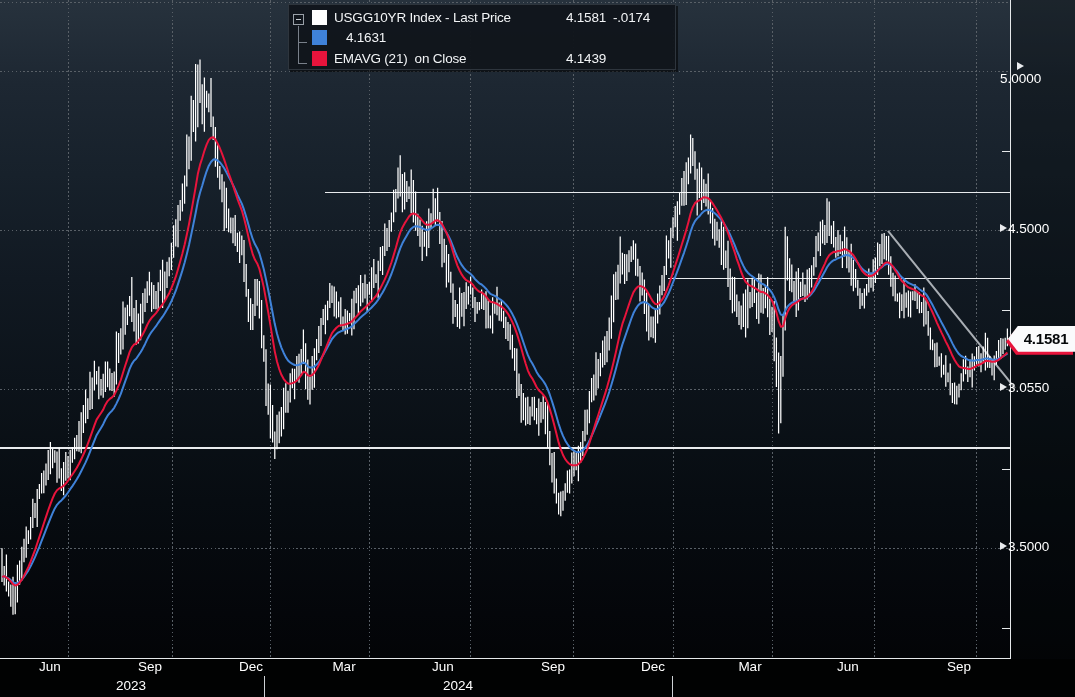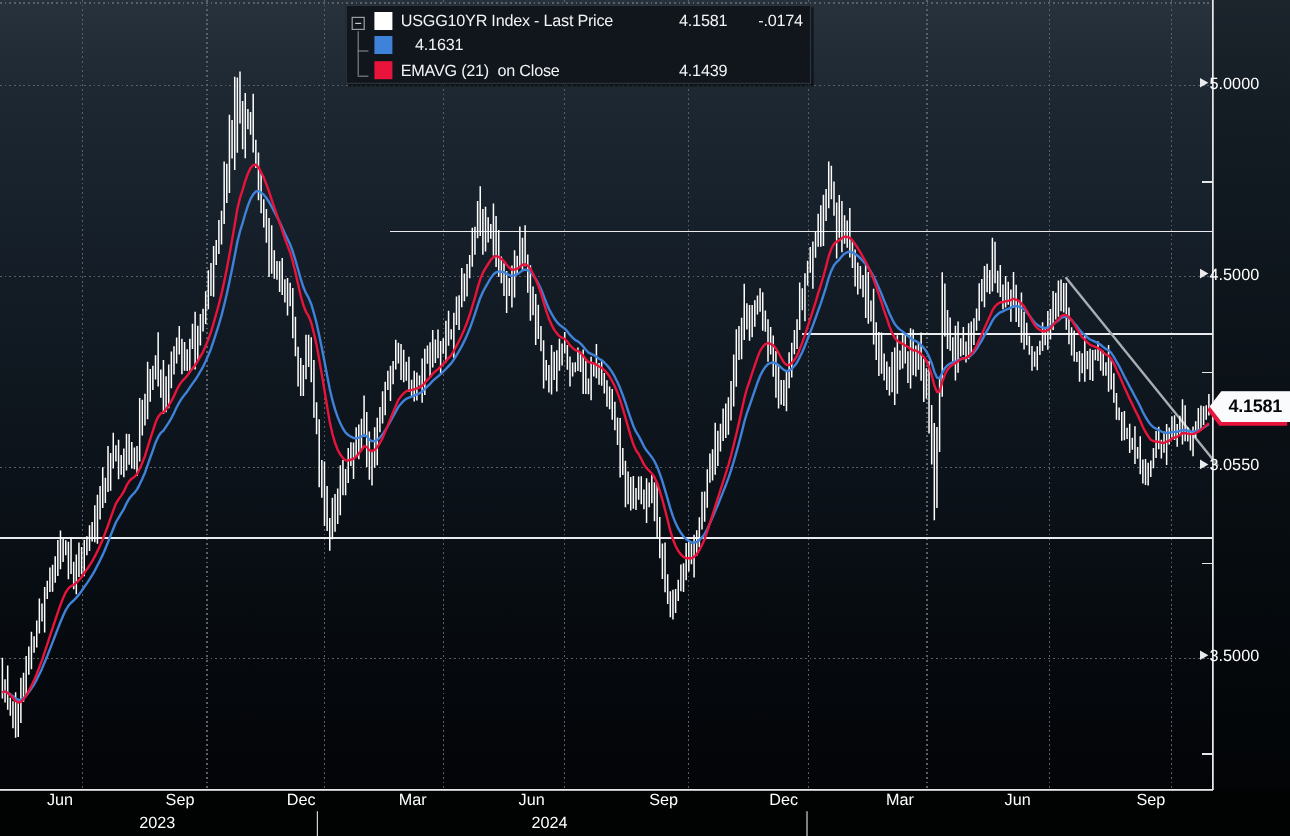--- a/index.html
+++ b/index.html
@@ -12,21 +12,21 @@
 
   
   .legend{position:absolute;left:288px;top:4px;width:388px;height:66px;box-sizing:border-box;
     background:rgba(17,22,28,.97);border:1px solid #2e353d;box-shadow:2px 2px 0 rgba(0,0,0,.55);
     padding:2px 6px 2px 0;z-index:30;}
   .lrow{display:flex;align-items:center;height:20.6px;padding-left:23px;gap:7px;
     color:#f2f4f6;font-size:13.5px;letter-spacing:-.2px;white-space:pre;}
   .sw{width:15px;height:15px;flex:0 0 15px;}
   .llabel{flex:1 1 auto;overflow:hidden;}
   .lval{width:52px;text-align:right;flex:0 0 52px;}
-  .lchg{width:56px;text-align:right;flex:0 0 56px;}
+  .lchg{width:56px;text-align:left;flex:0 0 56px;}
   .expand{position:absolute;left:4px;top:9px;width:11px;height:11px;border:1px solid #99a0a8;box-sizing:border-box;}
   .expand::after{content:"";position:absolute;left:2px;top:4px;width:5px;height:1px;background:#c6ccd2;}
   .tree-v{position:absolute;left:9px;top:21px;width:1px;height:37px;background:#79808a;}
   .tree-h{position:absolute;left:9px;width:9px;height:1px;background:#79808a;}
   .tree-h.r2{top:37px;}　.tree-h.r3{top:58px;}
 
   
   .ylab{position:absolute;left:1000px;display:flex;align-items:center;gap:1px;color:#fff;
     font-size:13.5px;z-index:20;}
   .arr{width:0;height:0;border-top:4px solid transparent;border-bottom:4px solid transparent;
@@ -143,21 +143,21 @@
       <span class="lchg"></span>
     </div>
     <div class="lrow">
       <span class="sw" style="background: rgb(232, 20, 60);"></span>
       <span class="llabel">EMAVG (21)  on Close</span>
       <span class="lval">4.1439</span>
       <span class="lchg"></span>
     </div>
   </div>
 
-  <div class="ylab" style="top: 61.5px;">
+  <div class="ylab" style="top: 61.5px; flex-direction: column;">
     <span class="arr"></span>
     <span>5.0000</span>
   </div>
   <div class="ylab" style="top: 220.5px;">
     <span class="arr"></span>
     <span>4.5000</span>
   </div>
   <div class="ylab" style="top: 379.5px;">
     <span class="arr"></span>
     <span>3.0550</span>

